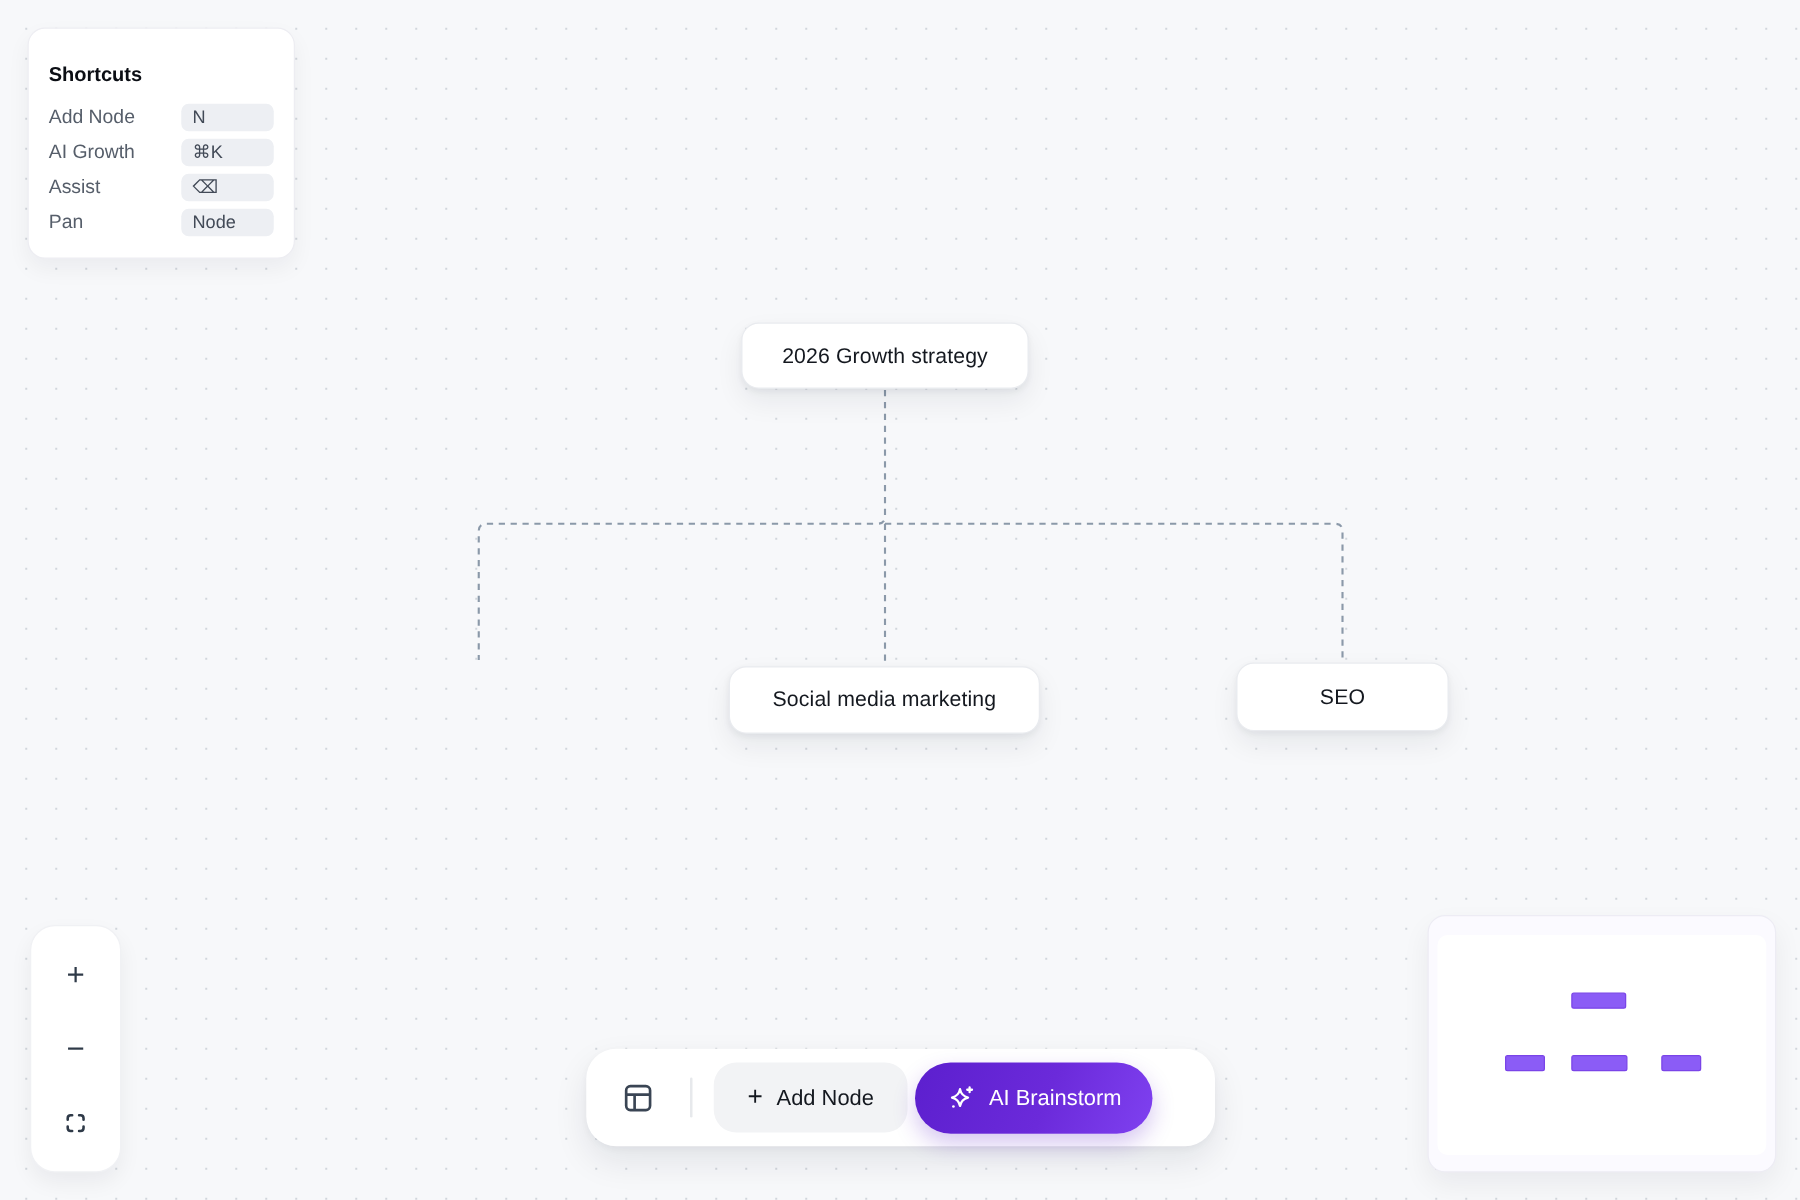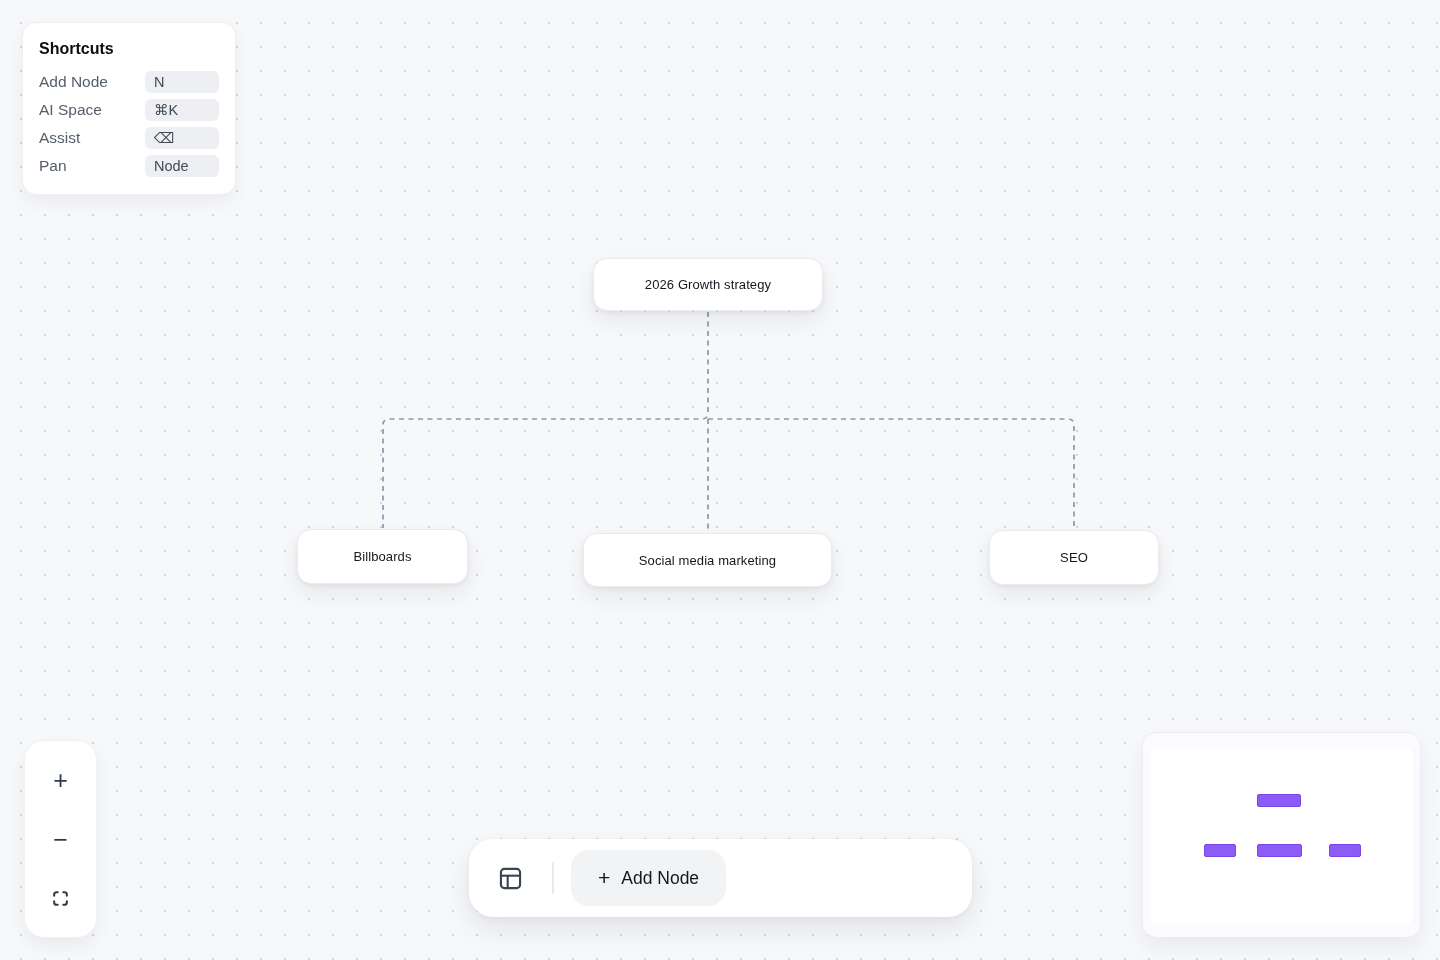--- a/index.html
+++ b/index.html
@@ -14,35 +14,35 @@
     background-image:radial-gradient(circle,#d2d6dc 1.15px,rgba(0,0,0,0) 1.25px);
     background-size:24px 24px;background-position:9px 11px;
   }
   
   .connectors{position:absolute;left:0;top:0;pointer-events:none;}
   
   .node{
     position:absolute;display:flex;align-items:center;justify-content:center;
     background:#ffffff;border:1px solid #e9ebef;border-radius:14px;
     box-shadow:0 2px 5px rgba(15,23,42,.05),0 10px 22px rgba(15,23,42,.07);
-    font-size:13px;font-weight:500;color:#14181f;letter-spacing:.1px;
+    font-size:17px;font-weight:500;color:#14181f;letter-spacing:.1px;
     box-sizing:border-box;cursor:grab;
   }
   .node-root  {left:593px;top:258px;width:230px;height:53px;}
   .node-child1{left:297px;top:529px;width:171px;height:55px;}
   .node-child2{left:583px;top:533px;width:249px;height:54px;}
   .node-child3{left:989px;top:530px;width:170px;height:55px;}
   
   .shortcuts{
     position:absolute;left:22px;top:22px;width:214px;box-sizing:border-box;
     background:#fff;border:1px solid #ededf2;border-radius:14px;
     box-shadow:0 8px 18px rgba(15,23,42,.05);
     padding:17px 16px 14px 16px;
   }
-  .shortcuts-title{font-size:16px;font-weight:700;color:#0b0e14;margin:0 0 10px 0;}
+  .shortcuts-title{font-size:16px;font-weight:700;color:#0b0e14;margin:12px 0 10px 0;}
   .shortcut-row{display:flex;align-items:center;height:28px;}
   .shortcut-label{flex:1 1 auto;font-size:15.5px;color:#565e6a;}
   .shortcut-key{
     flex:0 0 74px;height:22px;box-sizing:border-box;display:flex;align-items:center;
     background:#edeff3;border-radius:6px;padding-left:9px;
     font-size:14.5px;color:#424a57;
   }
   
   .zoomctl{
     position:absolute;left:24px;top:740px;width:73px;height:198px;box-sizing:border-box;
@@ -106,38 +106,35 @@
     <g stroke="#8b99a9" stroke-width="1.7" stroke-dasharray="5 4.5">
       <path d="M 708 312 V 413 Q 708 419 702 419 H 389 Q 383 419 383 425 V 528"></path>
       <path d="M 708 419 V 532"></path>
       <path d="M 708 419 H 1068 Q 1074 419 1074 425 V 529"></path>
     </g>
   </svg>
 
   <div class="node node-root">
     <span>2026 Growth strategy</span>
   </div>
-  <div class="node node-child1">
-    <span>Billboards</span>
-  </div>
   <div class="node node-child3">
     <span>SEO</span>
   </div>
   <div class="node node-child2">
     <span>Social media marketing</span>
   </div>
 
   <div class="shortcuts">
     <div class="shortcuts-title">Shortcuts</div>
     <div class="shortcut-row">
       <span class="shortcut-label">Add Node</span>
       <span class="shortcut-key">N</span>
     </div>
     <div class="shortcut-row">
-      <span class="shortcut-label">AI Space</span>
+      <span class="shortcut-label">AI Growth</span>
       <span class="shortcut-key">⌘K</span>
     </div>
     <div class="shortcut-row">
       <span class="shortcut-label">Assist</span>
       <span class="shortcut-key">⌫</span>
     </div>
     <div class="shortcut-row">
       <span class="shortcut-label">Pan</span>
       <span class="shortcut-key">Node</span>
     </div>
@@ -170,20 +167,30 @@
           <path d="M3.5 9.5 H20.5"></path>
           <path d="M9.5 9.5 V20.5"></path>
         </svg>
       </span>
     </button>
     <div class="tb-divider"></div>
     <button class="btn-addnode">
       <span class="plus">+</span>
       <span>Add Node</span>
     </button>
+    <button class="btn-ai">
+      <span style="display:flex;">
+        <svg width="23" height="23" viewBox="0 0 24 24" fill="none" stroke="#ffffff" stroke-width="1.9" stroke-linejoin="round" stroke-linecap="round">
+          <path d="M11.5 4.5 C12.3 8.5 14.3 10.6 18.2 11.5 C14.3 12.4 12.3 14.5 11.5 18.5 C10.7 14.5 8.7 12.4 4.8 11.5 C8.7 10.6 10.7 8.5 11.5 4.5 Z"></path>
+          <path d="M19.5 3 V7 M17.5 5 H21.5"></path>
+          <circle cx="6" cy="19" r="1.1" fill="#ffffff" stroke="none"></circle>
+        </svg>
+      </span>
+      <span>AI Brainstorm</span>
+    </button>
   </div>
 
   <div class="minimap">
     <div class="minimap-viewport">
       <div class="mm-node mm-root"></div>
       <div class="mm-node mm-bl"></div>
       <div class="mm-node mm-bm"></div>
       <div class="mm-node mm-br"></div>
     </div>
   </div>

